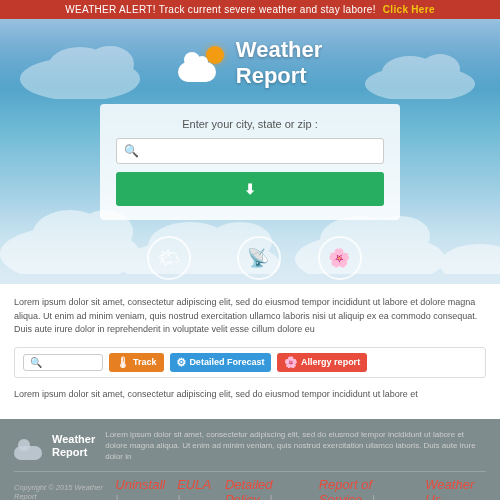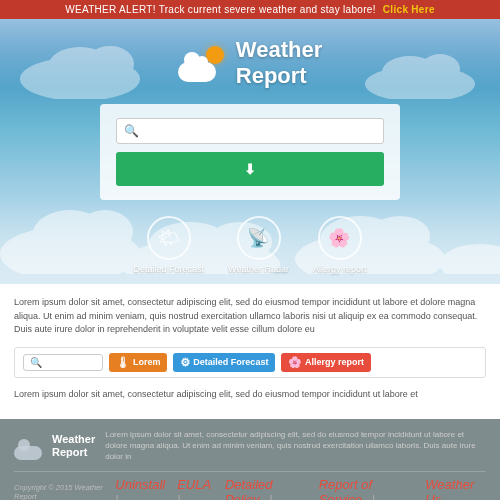--- a/index.html
+++ b/index.html
@@ -342,20 +342,21 @@
       <div class="sun"></div>
       <div class="cloud-main"></div>
     </div>
     <div class="hero-title">
       <div>Weather</div>
       <div>Report</div>
     </div>
   </div>
 
   <div class="search-box">
+    <div class="search-label">Enter your city, state or zip :</div>
     <div class="search-input-wrap">
       <span class="search-icon-inner">🔍</span>
       <input class="search-input" type="text" style="">
     </div>
     <button class="get-forecast-btn">
       <span class="dl-icon">⬇</span>
     </button>
   </div>
 
   <div class="features-row">
@@ -377,21 +378,21 @@
 <div class="content-section">
   <p class="content-text">Lorem ipsum dolor sit amet, consectetur adipiscing elit, sed do eiusmod tempor incididunt ut labore et dolore magna aliqua. Ut enim ad minim veniam, quis nostrud exercitation ullamco laboris nisi ut aliquip ex ea commodo consequat. Duis aute irure dolor in reprehenderit in voluptate velit esse cillum dolore eu</p>
 
   <div class="mini-toolbar">
     <div class="mini-search-wrap">
       <span class="mini-search-icon">🔍</span>
       <input class="mini-search-input" type="text" style="">
     </div>
     <button class="mini-btn radar">
       <span class="mini-btn-icon">🌡</span>
-      <span>Lorem</span>
+      <span>Track</span>
     </button>
     <button class="mini-btn forecast">
       <span class="mini-btn-icon">⚙</span>
       <span>Detailed Forecast</span>
     </button>
     <button class="mini-btn allergy">
       <span class="mini-btn-icon">🌸</span>
       <span>Allergy report</span>
     </button>
   </div>

